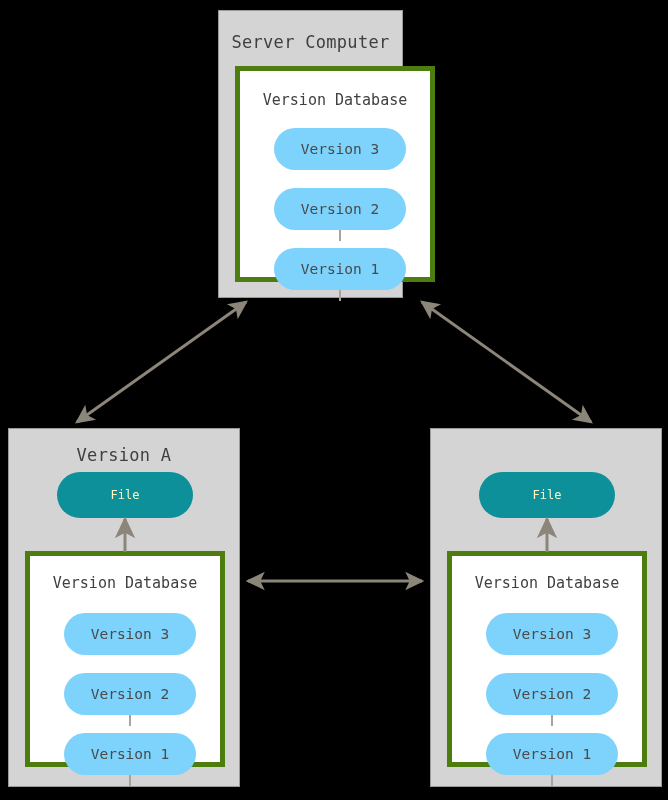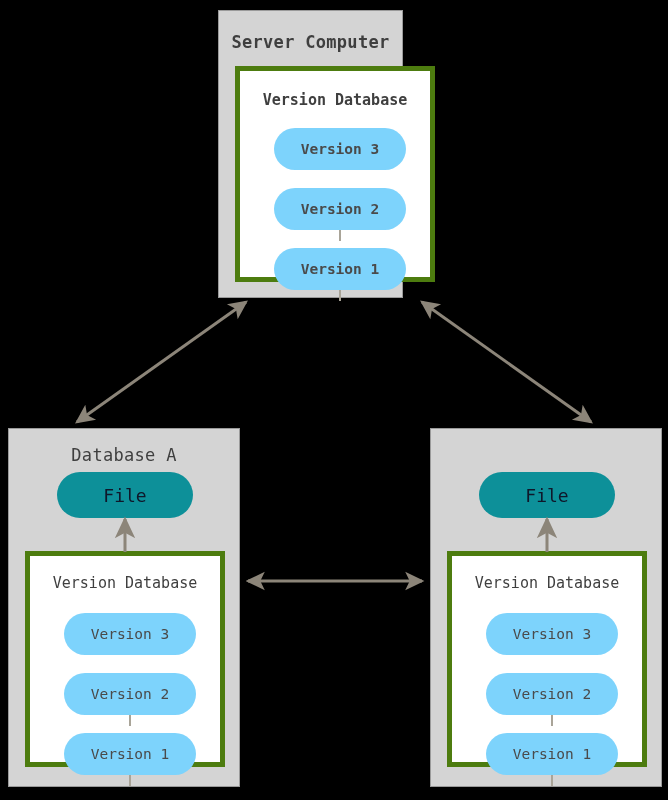--- a/index.html
+++ b/index.html
@@ -68,22 +68,22 @@
     position: absolute;
     width: 2px;
     background: #a9a498;
   }
 
   
   .file-chip {
     position: absolute;
     background: #0d9099;
     border-radius: 24px;
-    color: #0f172a;
-    font-size: 18px;
+    color: #fef9c3;
+    font-size: 12px;
     display: flex;
     align-items: center;
     justify-content: center;
     box-sizing: border-box;
   }
 
   
   #arrow-layer {
     position: absolute;
     left: 0;
@@ -91,37 +91,37 @@
     width: 668px;
     height: 800px;
     pointer-events: none;
   }
 </style>
 </head>
 <body>
 
 <div id="canvas">
 
-  <div class="computer-box" style="left:218px; top:10px; width:185px; height:288px;font-weight:bold;">
+  <div class="computer-box" style="left:218px; top:10px; width:185px; height:288px;">
     <div class="computer-title" style="top:21px;">Server Computer</div>
 
     <div class="db-panel" style="left:16px; top:55px; width:200px; height:216px;">
       <div class="db-title" style="top:20px;">Version Database</div>
 
       <div class="chip-connector" style="left:99px; top:148px; height:22px;"></div>
       <div class="chip-connector" style="left:99px; top:208px; height:22px;"></div>
 
       <div class="version-chip" style="left:34px; top:57px; width:132px; height:42px;">Version 3</div>
       <div class="version-chip" style="left:34px; top:117px; width:132px; height:42px;">Version 2</div>
       <div class="version-chip" style="left:34px; top:177px; width:132px; height:42px;">Version 1</div>
     </div>
   </div>
 
   <div class="computer-box" style="left:8px; top:428px; width:232px; height:359px;">
-    <div class="computer-title" style="top:16px;">Database A</div>
+    <div class="computer-title" style="top:16px;">Version A</div>
 
     <div class="file-chip" style="left:48px; top:43px; width:136px; height:46px;">File</div>
 
     <div class="db-panel" style="left:16px; top:122px; width:200px; height:216px;">
       <div class="db-title" style="top:18px;">Version Database</div>
 
       <div class="chip-connector" style="left:99px; top:148px; height:22px;"></div>
       <div class="chip-connector" style="left:99px; top:208px; height:22px;"></div>
 
       <div class="version-chip" style="left:34px; top:57px; width:132px; height:42px;">Version 3</div>

